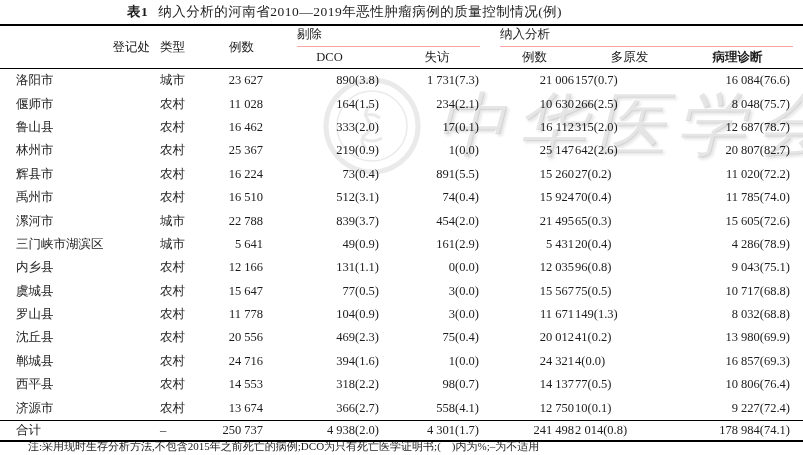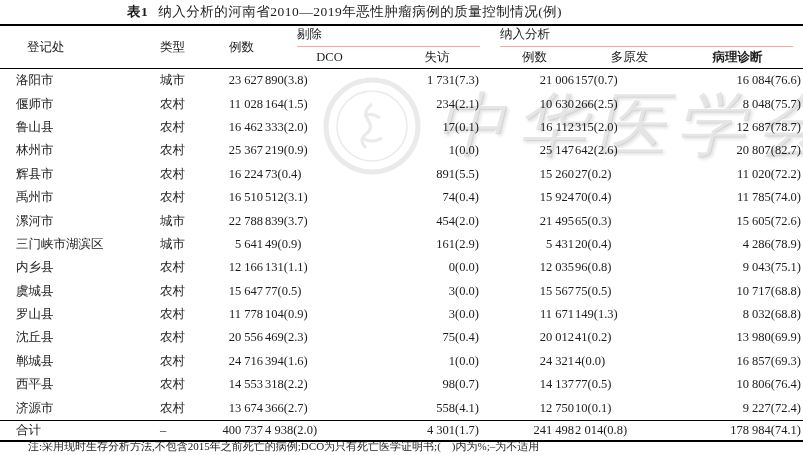--- a/index.html
+++ b/index.html
@@ -25,28 +25,28 @@
   th.rspan{border-bottom:1px solid #000;}
   th.spanner{vertical-align:bottom;}
   th.spanner .grp{
     text-align:left;border-bottom:1px solid #fca5a5;
     padding-bottom:3px;
   }
   th.spanner.excl .grp{margin-left:32px;margin-right:0px;}
   th.spanner.incl .grp{margin-left:20px;margin-right:10px;}
   tbody td{height:23.4px;padding:0;white-space:nowrap;}
   td.c-registry{text-align:left;padding-left:16px;}
-  th.c-registry{text-align:left;padding-left:27px;}
+  th.c-registry{text-align:right;padding-left:46px;}
   td.c-type,th.c-type{text-align:left;padding-left:10px;}
   .c-cases{text-align:right;padding-right:2px;}
-  .c-dco{padding-right:1px;}
+  .c-dco{text-align:right;padding-right:1px;}
   .c-lost{text-align:right;padding-right:1px;}
   .c-inc{text-align:right;padding-right:1px;}
   .c-multi{text-align:left;padding-right:1px;}
-  .c-path{text-align:right;padding-right:2px;}
+  .c-path{text-align:right;padding-right:13px;}
   thead .sub{text-align:center;padding-left:15px;}
   thead th.sub.c-path{padding-right:13px;font-weight:bold;}
   tr.total td{
     height:19px;border-top:1px solid #000;border-bottom:2px solid #000;
   }
   .footnote{
     position:absolute;top:439px;left:28px;width:770px;
     font-size:11px;white-space:nowrap;
   }
   
@@ -258,21 +258,21 @@
         <td class="c-cases">13 674</td>
         <td class="c-dco">366(2.7)</td>
         <td class="c-lost">558(4.1)</td>
         <td class="c-inc">12 750</td>
         <td class="c-multi">10(0.1)</td>
         <td class="c-path">9 227(72.4)</td>
       </tr>
       <tr class="total">
         <td class="c-registry">合计</td>
         <td class="c-type">–</td>
-        <td class="c-cases">400 737</td>
+        <td class="c-cases">250 737</td>
         <td class="c-dco">4 938(2.0)</td>
         <td class="c-lost">4 301(1.7)</td>
         <td class="c-inc">241 498</td>
         <td class="c-multi">2 014(0.8)</td>
         <td class="c-path">178 984(74.1)</td>
       </tr>
     </tbody>
 </table>
 
 <div class="footnote">注:采用现时生存分析方法,不包含2015年之前死亡的病例;DCO为只有死亡医学证明书;(　)内为%;–为不适用</div>

